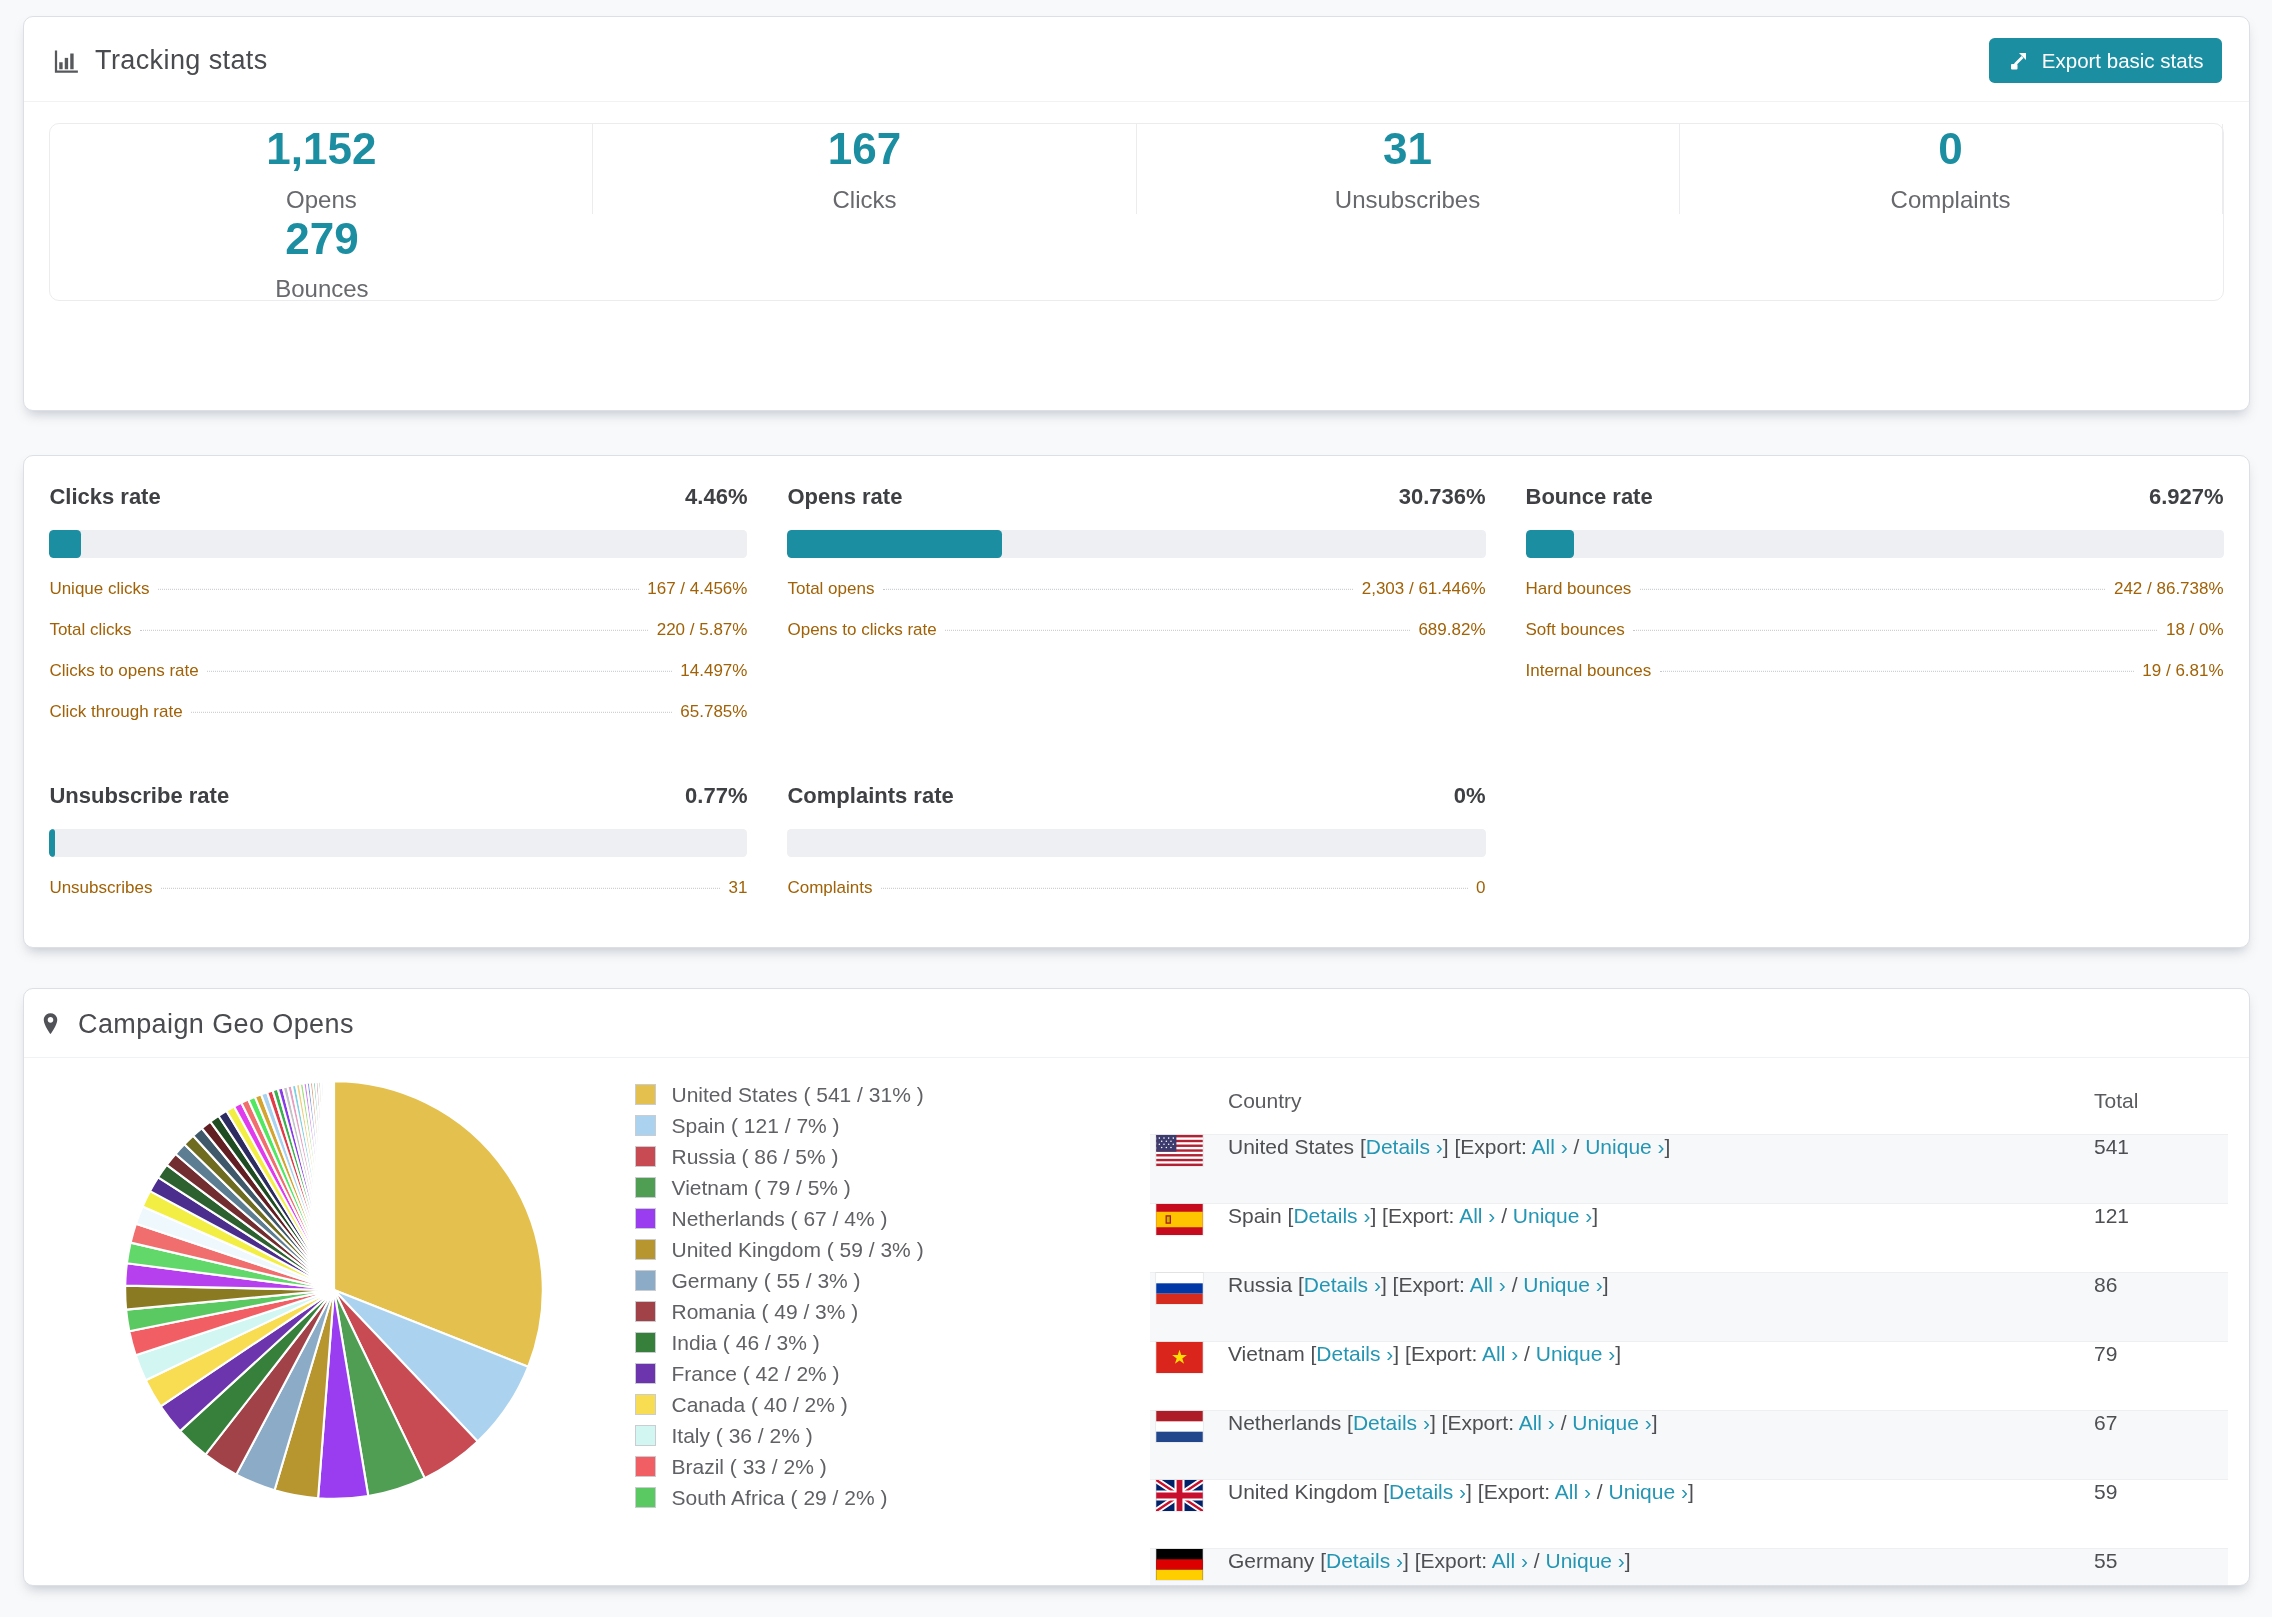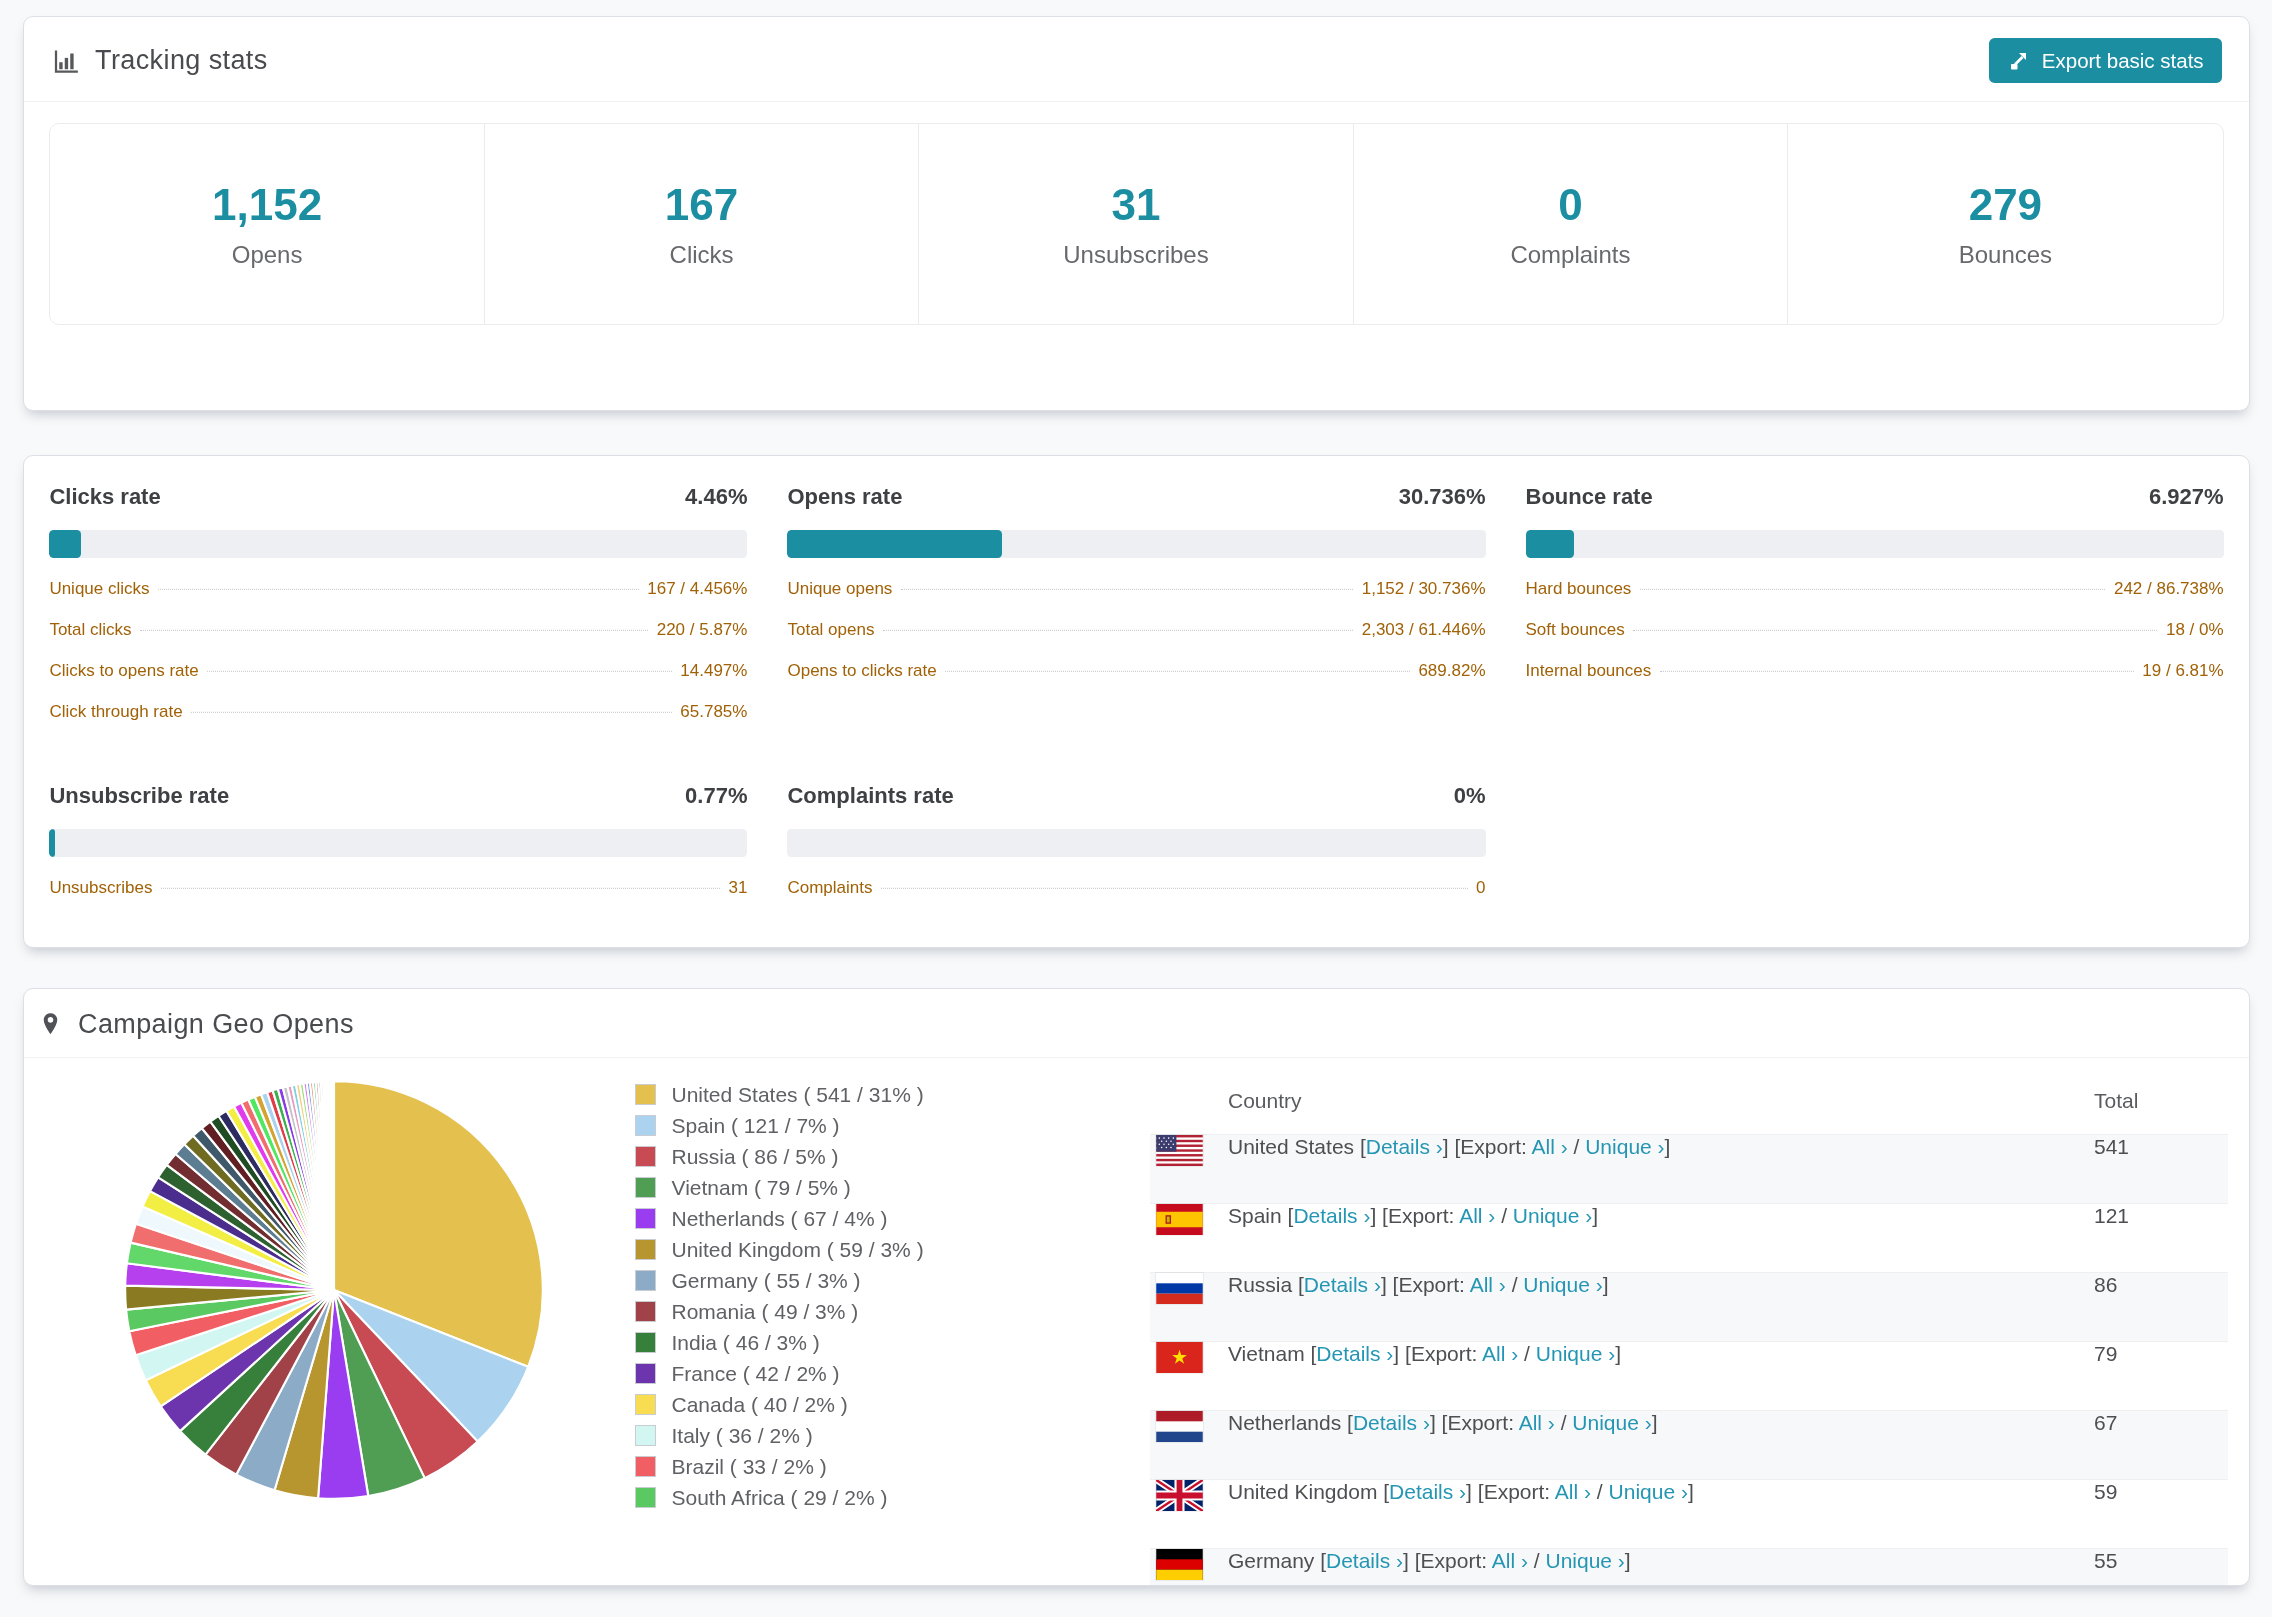--- a/index.html
+++ b/index.html
@@ -13,22 +13,22 @@
   
   .card-stats{margin-top:16px;height:395px;}
   .card-head{display:flex;align-items:center;justify-content:space-between;
              padding:21px 27px 18.4px;border-bottom:1.4px solid #f1f2f4;}
   .head-left{display:flex;align-items:center;gap:14px;}
   .card-head h1{font-size:27px;font-weight:400;color:#4a4b4f;margin:0;letter-spacing:0.4px;}
   .icon svg{display:block;}
   .btn-export{display:flex;align-items:center;gap:10px;background:#1c8ea2;color:#fff;
               border:none;border-radius:5.6px;font-size:20.5px;padding:0 18.4px;height:45px;
               font-family:inherit;cursor:pointer;}
-  .stat-grid{display:grid;grid-template-columns:repeat(5,1fr);margin:21px 25.4px;
-             border:1.4px solid #ececee;border-radius:10px;height:202px;box-sizing:border-box;
+  .stat-grid{display:grid;grid-template-columns:repeat(4,1fr);margin:21px 25.4px;
+             border:1.4px solid #ececee;border-radius:10px;height:178px;box-sizing:border-box;
              background:#fff;text-align:center;}
   .stat-cell{display:flex;flex-direction:column;align-items:center;justify-content:center;
              border-right:1.4px solid #ececee;}
   .stat-cell:last-child{border-right:none;}
   .stat-value{font-size:44px;font-weight:700;color:#1c8ea2;}
   .stat-label{font-size:24px;color:#68696d;margin-top:11.3px;}
 
   
   .card-rates{margin-top:44px;padding:28px 25.4px 49px;}
   .rates-grid{display:grid;grid-template-columns:repeat(3,1fr);column-gap:40px;row-gap:61px;}
@@ -157,25 +157,20 @@
   </div>
         <div class="rate-panel">
     <div class="rate-head">
       <span class="rate-title">Opens rate</span>
       <span class="rate-value">30.736%</span>
     </div>
     <div class="bar">
       <div class="bar-fill" style="width: 30.736%;"></div>
     </div>
     <div class="rate-rows">
-            <div class="rate-row">
-    <span class="rr-label">Unique opens</span>
-    <span class="rr-leader"></span>
-    <span class="rr-value">1,152 / 30.736%</span>
-  </div>
             <div class="rate-row">
     <span class="rr-label">Total opens</span>
     <span class="rr-leader"></span>
     <span class="rr-value">2,303 / 61.446%</span>
   </div>
             <div class="rate-row">
     <span class="rr-label">Opens to clicks rate</span>
     <span class="rr-leader"></span>
     <span class="rr-value">689.82%</span>
   </div>

